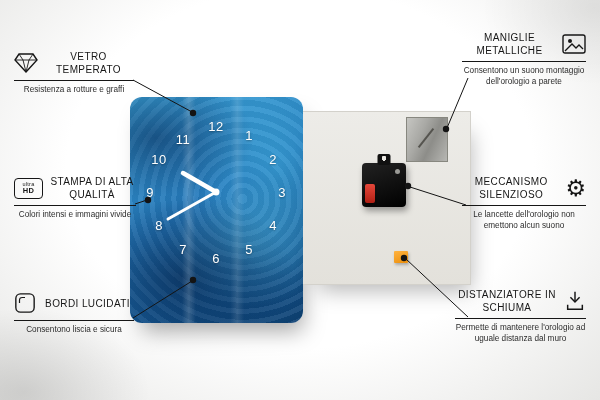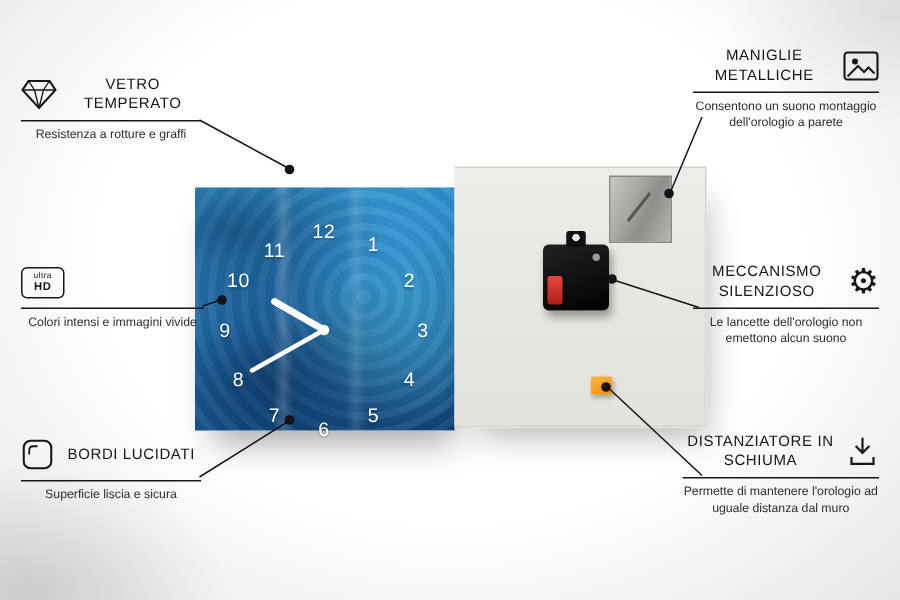--- a/index.html
+++ b/index.html
@@ -6,30 +6,29 @@
   .canvas{
     position:relative;width:600px;height:400px;overflow:hidden;
     font-family:"Liberation Sans","DejaVu Sans",sans-serif;color:#141414;
     background:
       radial-gradient(180px 120px at 4% 98%, rgba(0,0,0,0.12), transparent 70%),
       radial-gradient(160px 110px at 99% 2%, rgba(0,0,0,0.07), transparent 70%),
       radial-gradient(ellipse at 50% 42%, #ffffff 55%, #e6e6e4 100%);
   }
   
   .panel-front{
-    position:absolute;left:130px;top:97px;width:173px;height:162px;border-radius:0;
+    position:absolute;left:130px;top:97px;width:173px;height:226px;border-radius:12px;
     box-shadow:6px 14px 22px -6px rgba(0,0,0,0.35);
     background:
       radial-gradient(140px 90px at 15% 18%, rgba(5,35,80,.55), transparent 70%),
       radial-gradient(120px 160px at 85% 30%, rgba(90,220,255,.30), transparent 70%),
       radial-gradient(160px 120px at 30% 80%, rgba(3,25,60,.55), transparent 70%),
       radial-gradient(120px 90px at 70% 65%, rgba(120,230,255,.25), transparent 70%),
       repeating-radial-gradient(circle at 65% 45%, rgba(255,255,255,.07) 0 5px, rgba(0,0,0,.05) 5px 11px),
       linear-gradient(150deg, #3aa2d8 0%, #2478bb 45%, #155a97 75%, #0d3f70 100%);
-    margin-top: 28px;
   }
   .panel-front::before{
     content:"";position:absolute;inset:0;border-radius:2px;
     background:linear-gradient(90deg, transparent 30%, rgba(255,255,255,.16) 34%, transparent 38%,
                transparent 58%, rgba(255,255,255,.12) 62%, transparent 66%);
   }
   .num{
     position:absolute;transform:translate(-50%,-50%);
     color:#fff;font-size:13px;font-weight:400;letter-spacing:.5px;
     text-shadow:0 1px 2px rgba(0,0,0,.35);
@@ -156,37 +155,38 @@
   </div>
 
   <div class="callout" style="left:14px;top:173px;width:122px;">
     <div class="head">
       <span class="icon">
         <span class="uhd">
           <span class="u1">ultra</span>
           <span class="u2">HD</span>
         </span>
       </span>
+      <span class="title">STAMPA DI ALTA QUALITÀ</span>
     </div>
     <div class="rule"></div>
     <div class="desc">Colori intensi e immagini vivide</div>
   </div>
 
   <div class="callout" style="left:14px;top:288px;width:120px;">
     <div class="head">
       <span class="icon">
         <svg width="22" height="22" viewBox="0 0 24 24">
           <rect x="2" y="2" width="20" height="20" rx="5" fill="none" stroke="#161616" stroke-width="1.5"></rect>
           <path d="M6 12 L6 9 Q6 6 9 6 L12 6" fill="none" stroke="#161616" stroke-width="1.3"></path>
         </svg>
       </span>
       <span class="title">BORDI LUCIDATI</span>
     </div>
     <div class="rule"></div>
-    <div class="desc">Superficie liscia e sicura</div>
+    <div class="desc">Consentono liscia e sicura</div>
   </div>
 
   <div class="callout" style="left:462px;top:29px;width:124px;">
     <div class="head">
       <span class="title">MANIGLIE METALLICHE</span>
       <span class="icon">
         <svg width="24" height="20" viewBox="0 0 24 20">
           <rect x="1" y="1" width="22" height="18" rx="2" fill="none" stroke="#161616" stroke-width="1.4"></rect>
           <circle cx="8" cy="7" r="2" fill="#161616"></circle>
           <path d="M3 17 L10 10 L14 14 L17 11 L21 15" fill="none" stroke="#161616" stroke-width="1.3"></path>

